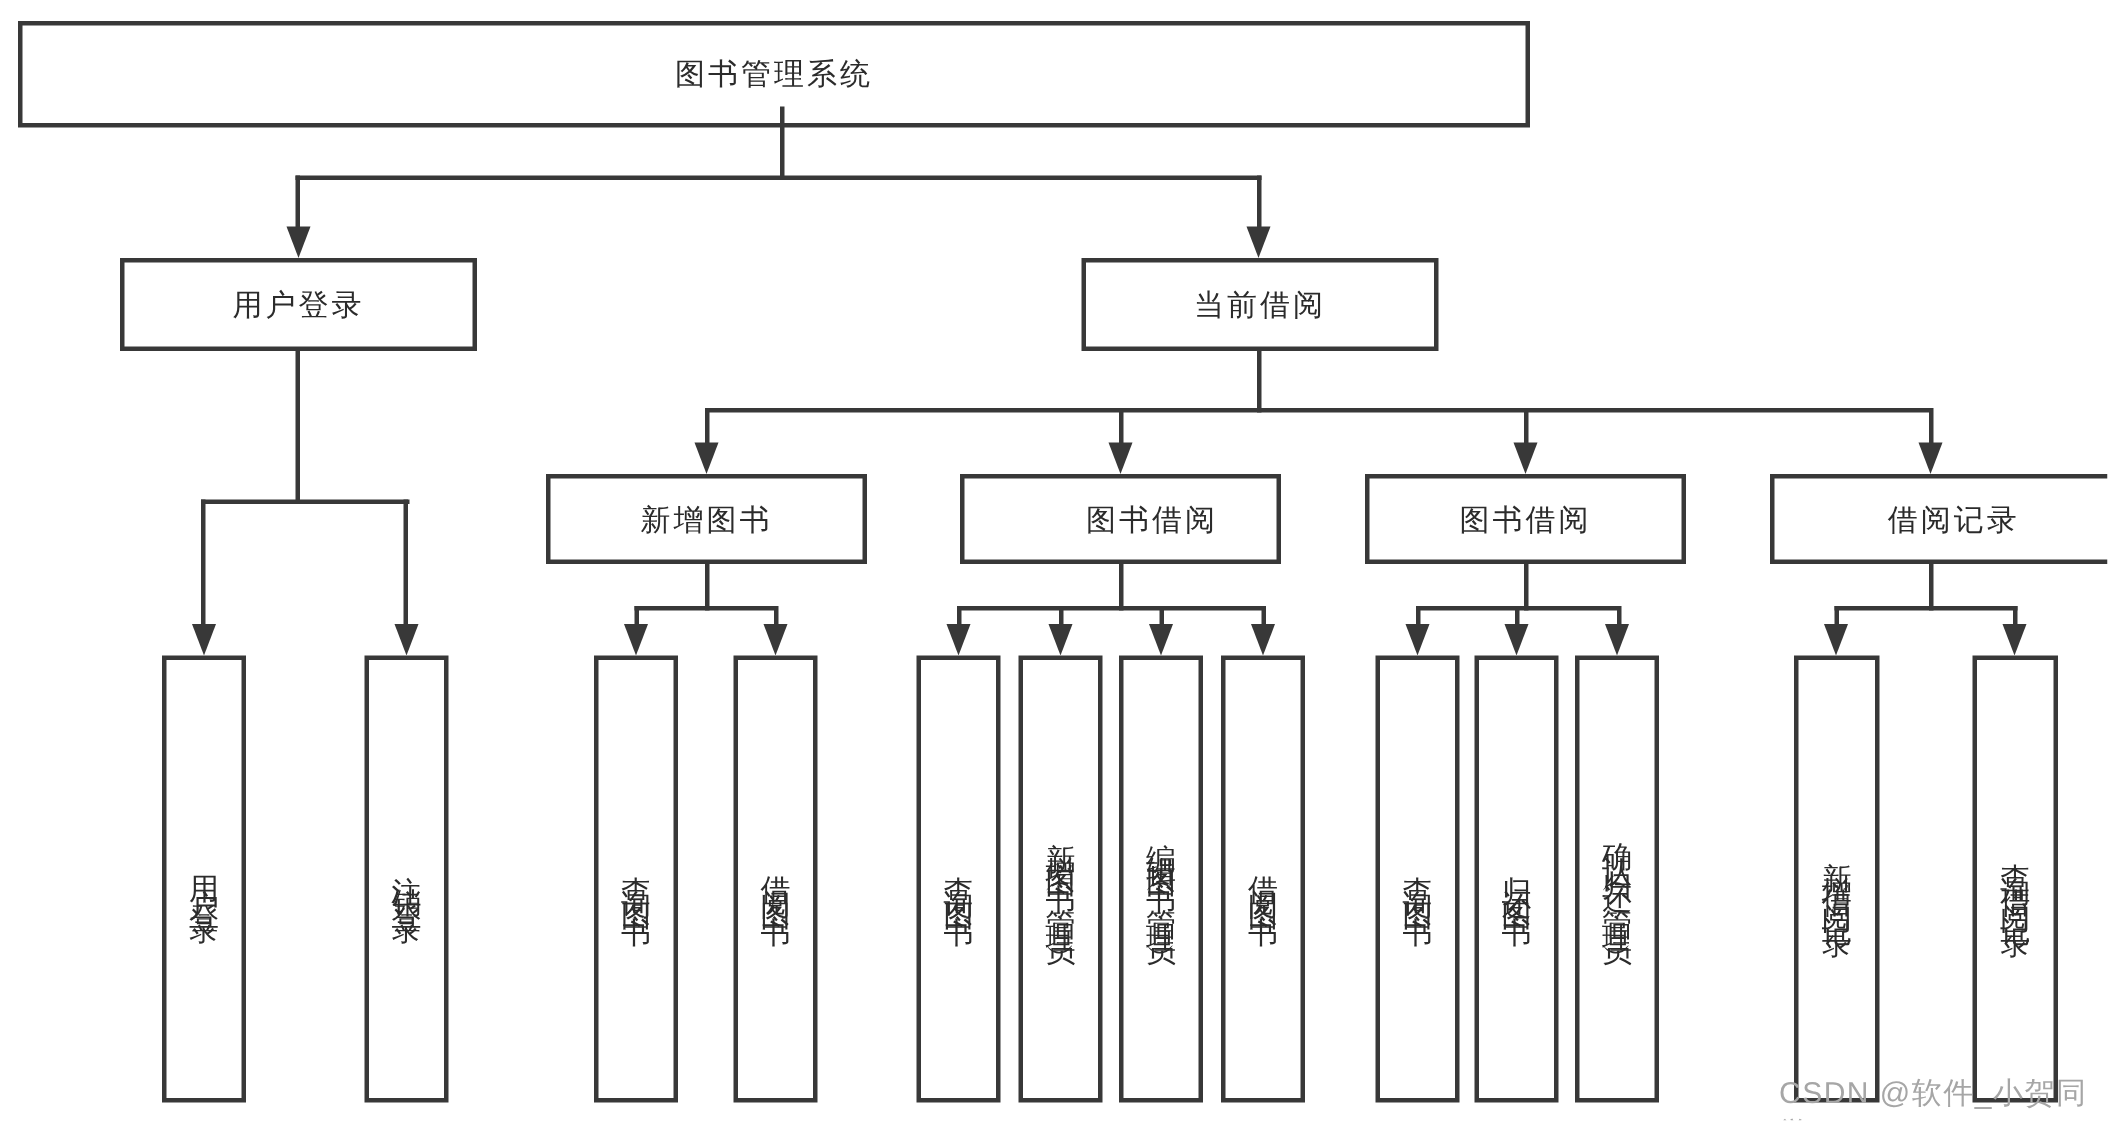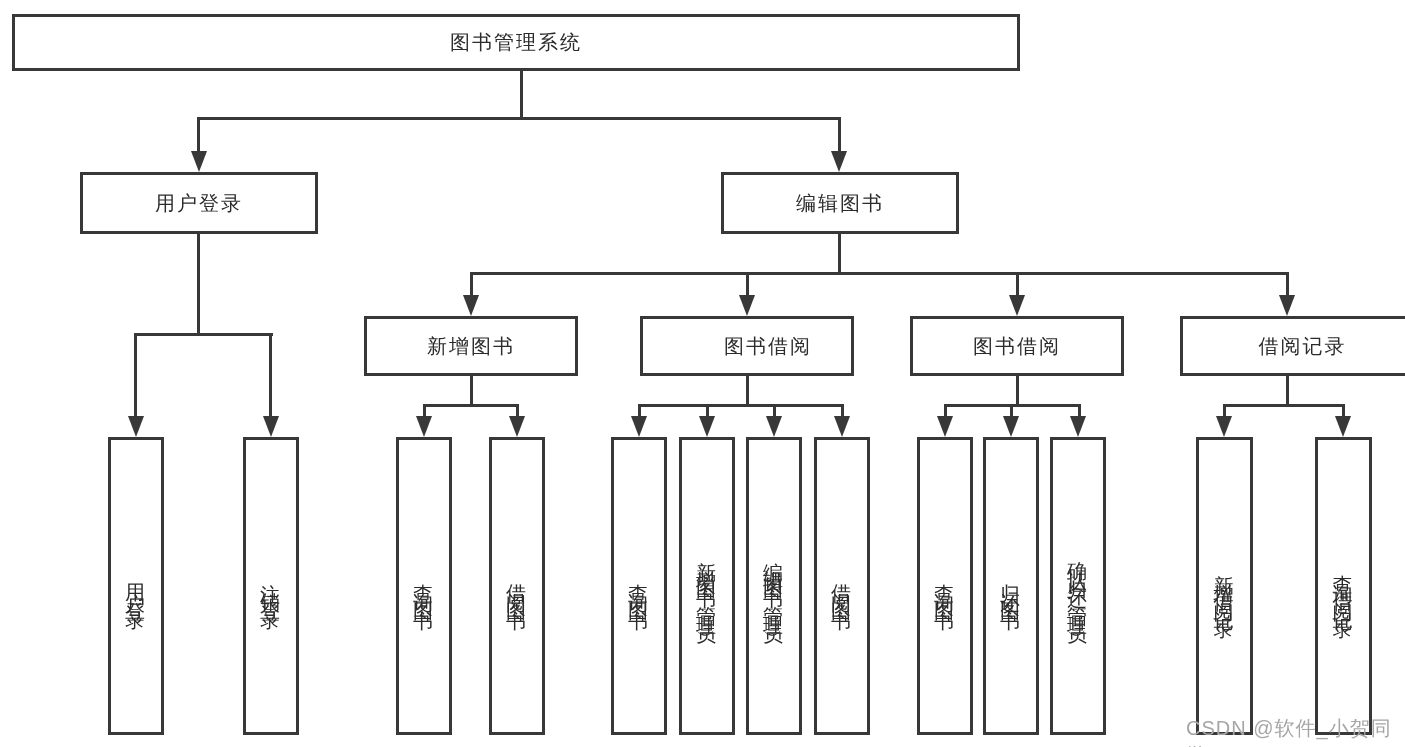--- a/index.html
+++ b/index.html
@@ -56,36 +56,36 @@
     font-size: 20px;
     letter-spacing: 1px;
     color: var(--watermark);
   }
 </style>
 </head>
 <body>
 
 <div class="canvas">
 
-  <div class="box" style="left:12px; top:14px; width:1008px; height:57px;">
+  <div class="box" style="left:12px; top:14px; width:1008px; height:71px;">
     <span>图书管理系统</span>
   </div>
 
   <div class="vline" style="left:520px; top:71px; height:49px;"></div>
   <div class="hline" style="left:197px; top:117px; width:644px;"></div>
   <div class="vline" style="left:197px; top:117px; height:37px;"></div>
   <div class="vline" style="left:838px; top:117px; height:37px;"></div>
   <div class="arrow" style="left:191px; top:151px;"></div>
   <div class="arrow" style="left:831px; top:151px;"></div>
 
   <div class="box" style="left:80px; top:172px; width:238px; height:62px;">
     <span>用户登录</span>
   </div>
   <div class="box" style="left:721px; top:172px; width:238px; height:62px;">
-    <span>编辑图书</span>
+    <span>当前借阅</span>
   </div>
 
   <div class="vline" style="left:197px; top:234px; height:101px;"></div>
   <div class="hline" style="left:134px; top:333px; width:139px;"></div>
   <div class="vline" style="left:134px; top:333px; height:86px;"></div>
   <div class="vline" style="left:269px; top:333px; height:86px;"></div>
   <div class="arrow" style="left:128px; top:416px;"></div>
   <div class="arrow" style="left:263px; top:416px;"></div>
 
   <div class="vline" style="left:838px; top:234px; height:41px;"></div>

